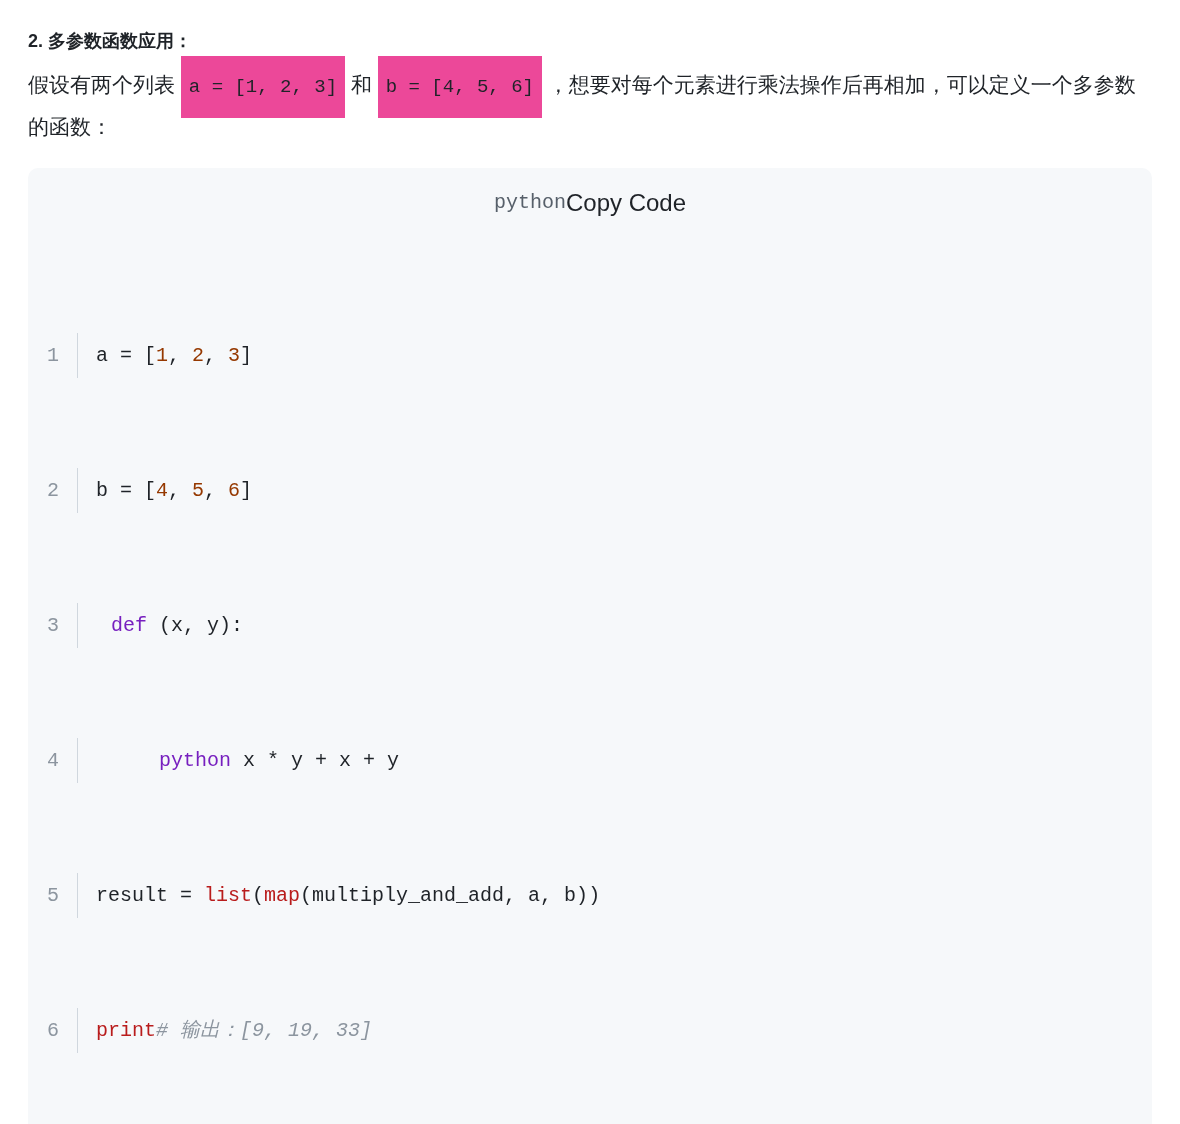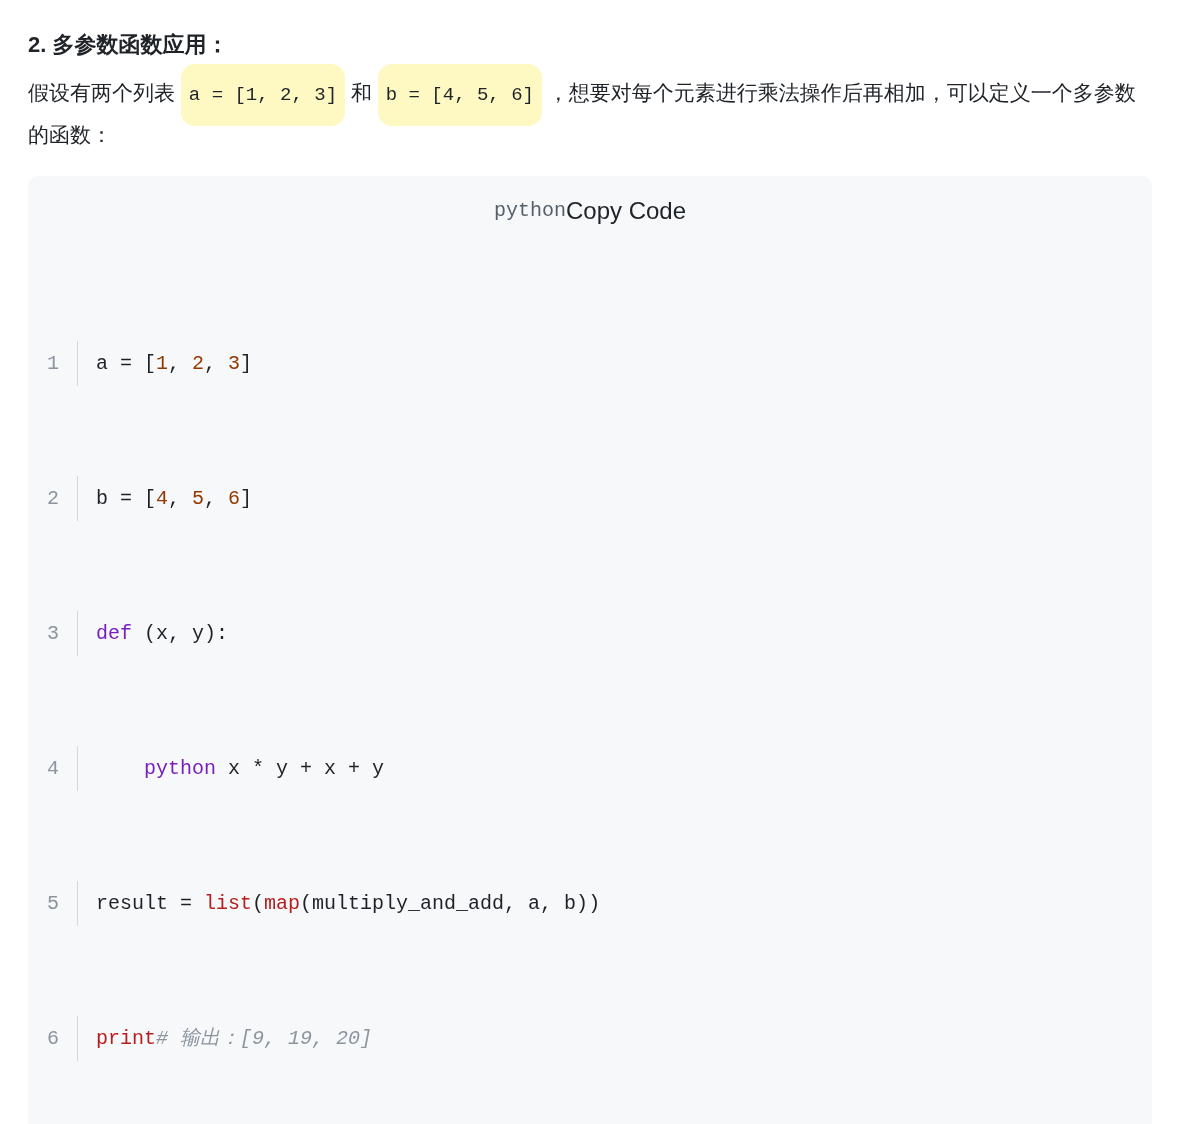--- a/index.html
+++ b/index.html
@@ -7,34 +7,34 @@
       font-family: -apple-system, BlinkMacSystemFont, "Segoe UI", Helvetica, Arial, sans-serif;
       color: #1f2328;
       background: #ffffff;
       padding: 24px 28px;
       font-size: 21px;
       line-height: 1.9;
       width: 1180px;
     }
     .section-title {
       font-weight: 700;
-      font-size: 22px;
+      font-size: 18px;
       margin-bottom: 6px;
     }
     .paragraph {
       font-size: 21px;
       color: #1f2328;
       margin-bottom: 20px;
       line-height: 2.0;
     }
     code.inline {
       font-family: "SFMono-Regular", Consolas, "Liberation Mono", Menlo, Courier, monospace;
-      background: #fef9c3;
+      background: #ec4899;
       padding: 20px 8px;
-      border-radius: 14px;
+      border-radius: 0;
       font-size: 19px;
       color: #1f2328;
       white-space: pre;
     }
     .code-block {
       background: #f6f8fa;
       border-radius: 10px;
       margin-bottom: 28px;
       overflow: hidden;
     }
@@ -73,21 +73,21 @@
     .line-num {
       width: 50px;
       text-align: right;
       color: #8c959f;
       user-select: none;
       padding-right: 18px;
       border-right: 1px solid #d0d7de;
       margin-right: 18px;
       flex-shrink: 0;
     }
-    .tok-def { color: #771fbf; }   
+    .tok-def { color: #771fbf; margin-left: 15px; }   
     .tok-fn  { color: #c29300; }   
     .tok-call { color: #b91c1c; }  
     .tok-num { color: #953800; }   
     .tok-cmt { color: #8c959f; font-style: italic; }
   </style>
 </head>
 <body>
 
 <div class="section-title">2. 多参数函数应用：</div>
 
@@ -99,15 +99,15 @@
   <div class="code-header">
     <span class="lang">python</span>
     <button class="copy-btn">Copy Code</button>
   </div>
   <div class="code-body">
     <div class="code-line"><span class="line-num">1</span><span>a = [</span><span class="tok-num">1</span><span>, </span><span class="tok-num">2</span><span>, </span><span class="tok-num">3</span><span>]</span></div>
     <div class="code-line"><span class="line-num">2</span><span>b = [</span><span class="tok-num">4</span><span>, </span><span class="tok-num">5</span><span>, </span><span class="tok-num">6</span><span>]</span></div>
     <div class="code-line"><span class="line-num">3</span><span class="tok-def">def</span><span> </span><span>(x, y):</span></div>
     <div class="code-line"><span class="line-num">4</span><span>    </span><span class="tok-def">python</span><span> x * y + x + y</span></div>
     <div class="code-line"><span class="line-num">5</span><span>result = </span><span class="tok-call">list</span><span>(</span><span class="tok-call">map</span><span>(multiply_and_add, a, b))</span></div>
-    <div class="code-line"><span class="line-num">6</span><span class="tok-call">print</span><span class="tok-cmt"># 输出：[9, 19, 20]</span></div>
+    <div class="code-line"><span class="line-num">6</span><span class="tok-call">print</span><span class="tok-cmt"># 输出：[9, 19, 33]</span></div>
   </div>
 </div>
 
 </body></html>

